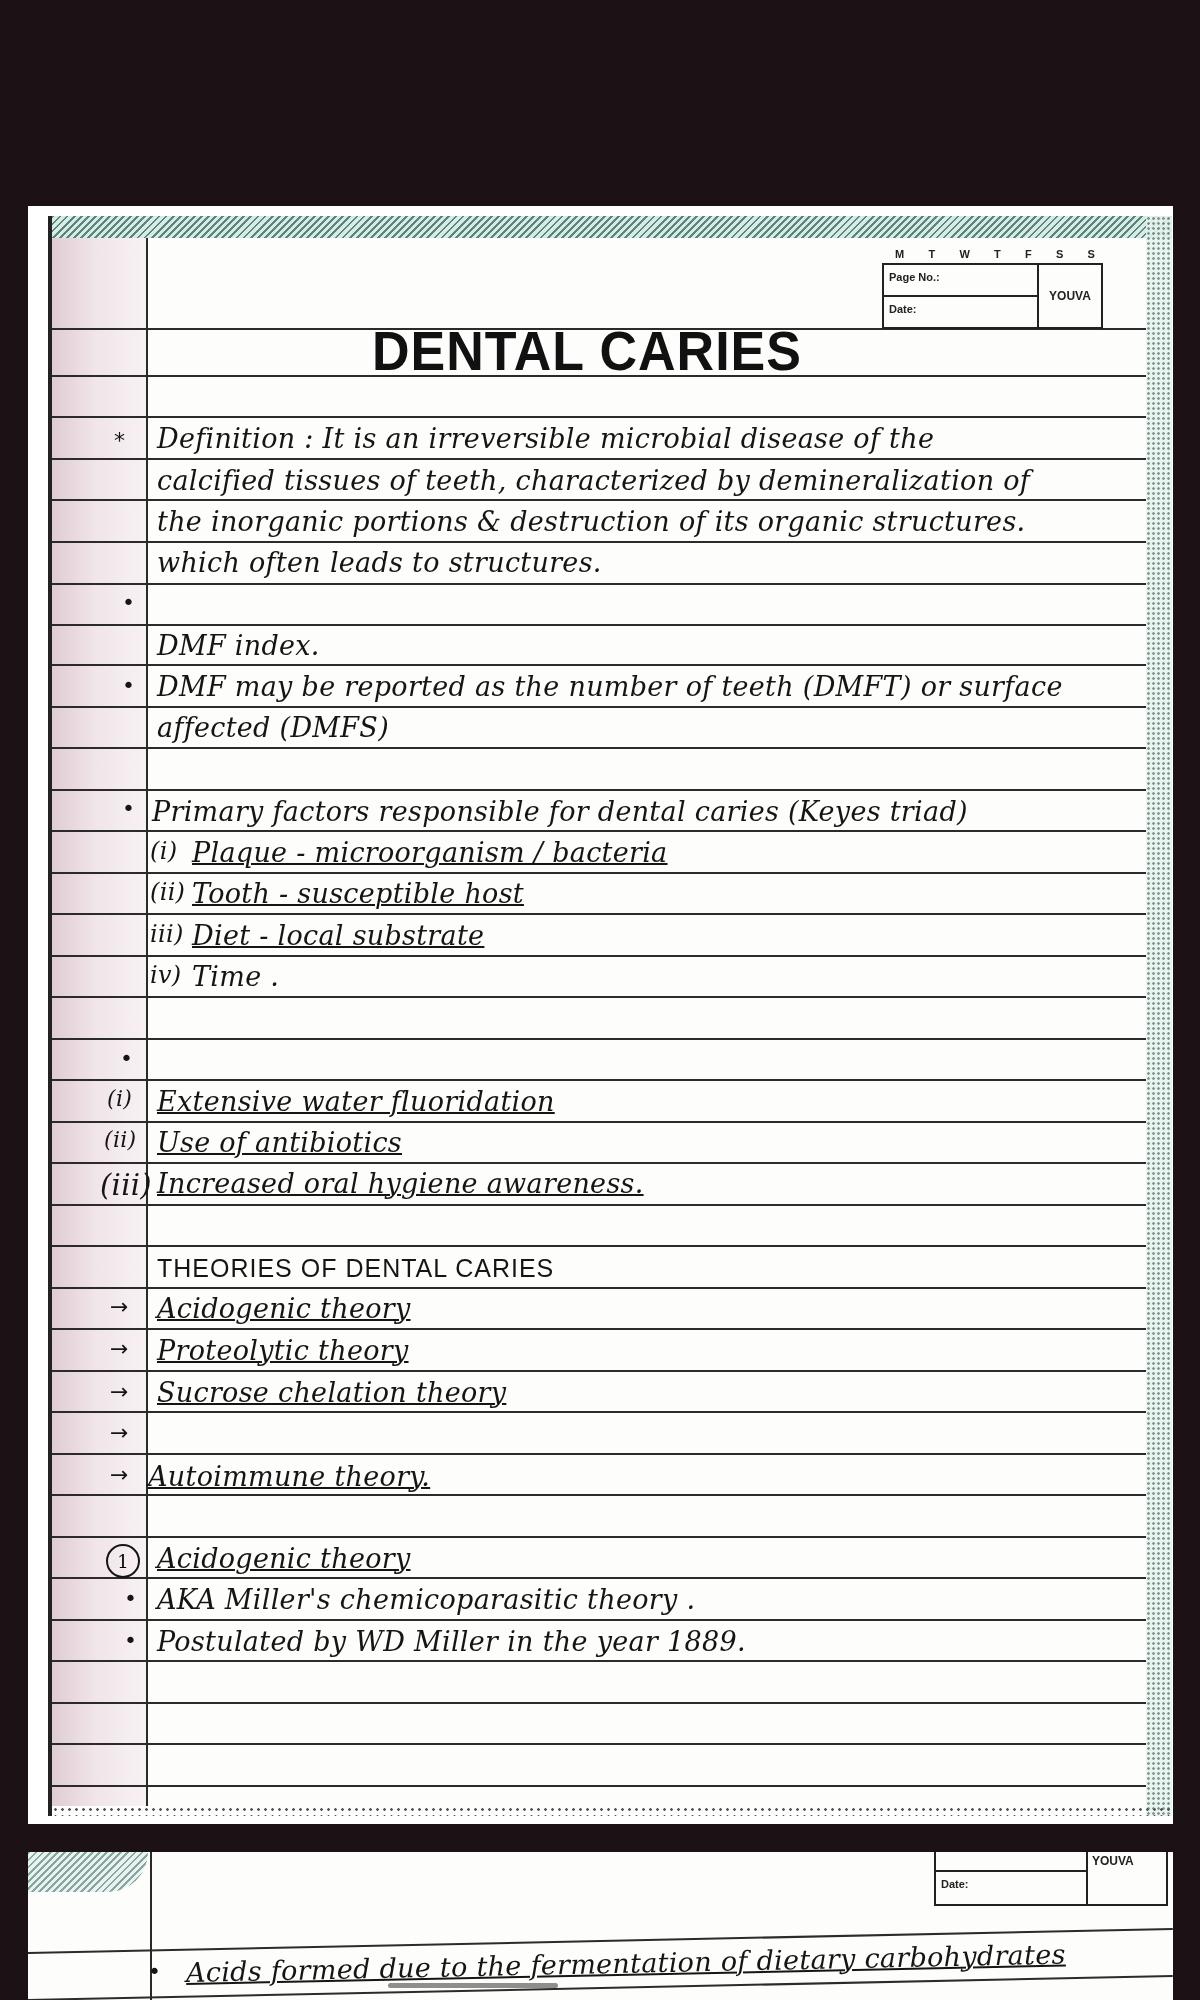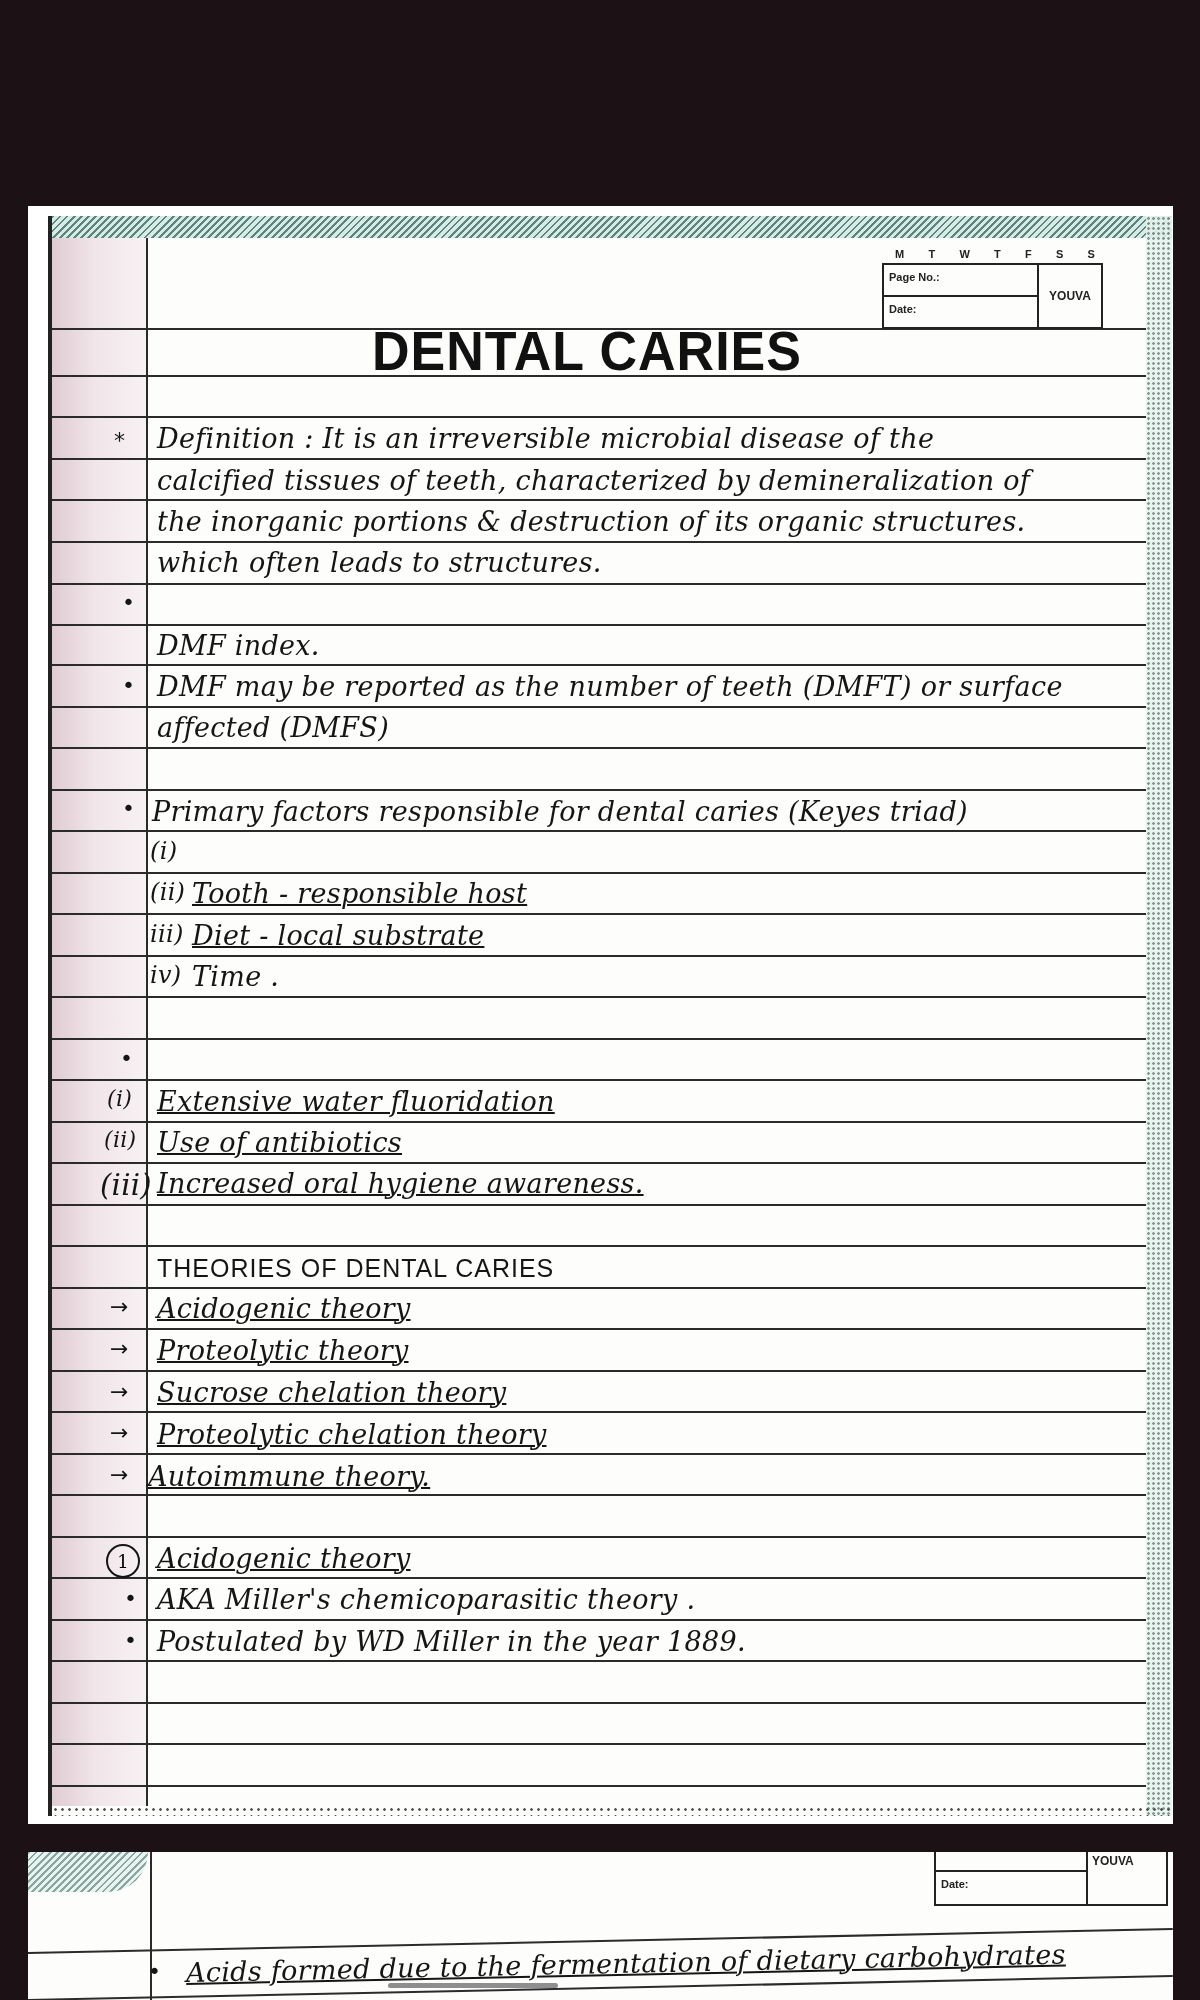--- a/index.html
+++ b/index.html
@@ -195,22 +195,23 @@
     <div class="marker" style="left:70px; top:374px;">•</div>
     <div class="hw" style="left:105px; top:414px;">DMF index.</div>
 
     <div class="marker" style="left:70px; top:457px;">•</div>
     <div class="hw" style="left:105px; top:455px;">DMF may be reported as the number of teeth (DMFT) or surface</div>
     <div class="hw" style="left:105px; top:496px;">affected (DMFS)</div>
 
     <div class="marker" style="left:70px; top:580px;">•</div>
     <div class="hw" style="left:100px; top:580px;">Primary factors responsible for dental caries (Keyes triad)</div>
     <div class="hw" style="left:98px; top:621px; font-size:24px;">(i)</div>
+    <div class="hw u" style="left:140px; top:621px;">Plaque - microorganism / bacteria</div>
     <div class="hw" style="left:98px; top:662px; font-size:24px;">(ii)</div>
-    <div class="hw u" style="left:140px; top:662px;">Tooth - responsible host</div>
+    <div class="hw u" style="left:140px; top:662px;">Tooth - susceptible host</div>
     <div class="hw" style="left:98px; top:704px; font-size:24px;">iii)</div>
     <div class="hw u" style="left:140px; top:704px;">Diet - local substrate</div>
     <div class="hw" style="left:98px; top:745px; font-size:24px;">iv)</div>
     <div class="hw" style="left:140px; top:745px;">Time .</div>
 
     <div class="marker" style="left:68px; top:830px;">•</div>
     <div class="hw" style="left:55px; top:870px; font-size:22px;">(i)</div>
     <div class="hw u" style="left:105px; top:870px;">Extensive water fluoridation</div>
     <div class="hw" style="left:52px; top:911px; font-size:22px;">(ii)</div>
     <div class="hw u" style="left:105px; top:911px;">Use of antibiotics</div>
@@ -218,21 +219,20 @@
     <div class="hw u" style="left:105px; top:952px;">Increased oral hygiene awareness.</div>
 
     <div class="hw caps" style="left:105px; top:1038px;">THEORIES OF DENTAL CARIES</div>
     <div class="marker" style="left:58px; top:1078px;">→</div>
     <div class="hw u" style="left:105px; top:1077px;">Acidogenic theory</div>
     <div class="marker" style="left:58px; top:1120px;">→</div>
     <div class="hw u" style="left:105px; top:1119px;">Proteolytic theory</div>
     <div class="marker" style="left:58px; top:1163px;">→</div>
     <div class="hw u" style="left:105px; top:1161px;">Sucrose chelation theory</div>
     <div class="marker" style="left:58px; top:1204px;">→</div>
-    <div class="hw u" style="left:105px; top:1203px;">Proteolytic chelation theory</div>
     <div class="marker" style="left:58px; top:1246px;">→</div>
     <div class="hw u" style="left:96px; top:1245px;">Autoimmune theory.</div>
 
     <div class="circle-num" style="left:54px; top:1328px;">1</div>
     <div class="hw u" style="left:105px; top:1327px;">Acidogenic theory</div>
     <div class="marker" style="left:72px; top:1370px;">•</div>
     <div class="hw" style="left:105px; top:1368px;">AKA Miller's chemicoparasitic theory .</div>
     <div class="marker" style="left:72px; top:1412px;">•</div>
     <div class="hw" style="left:105px; top:1410px;">Postulated by WD Miller in the year 1889.</div>
   </div>

